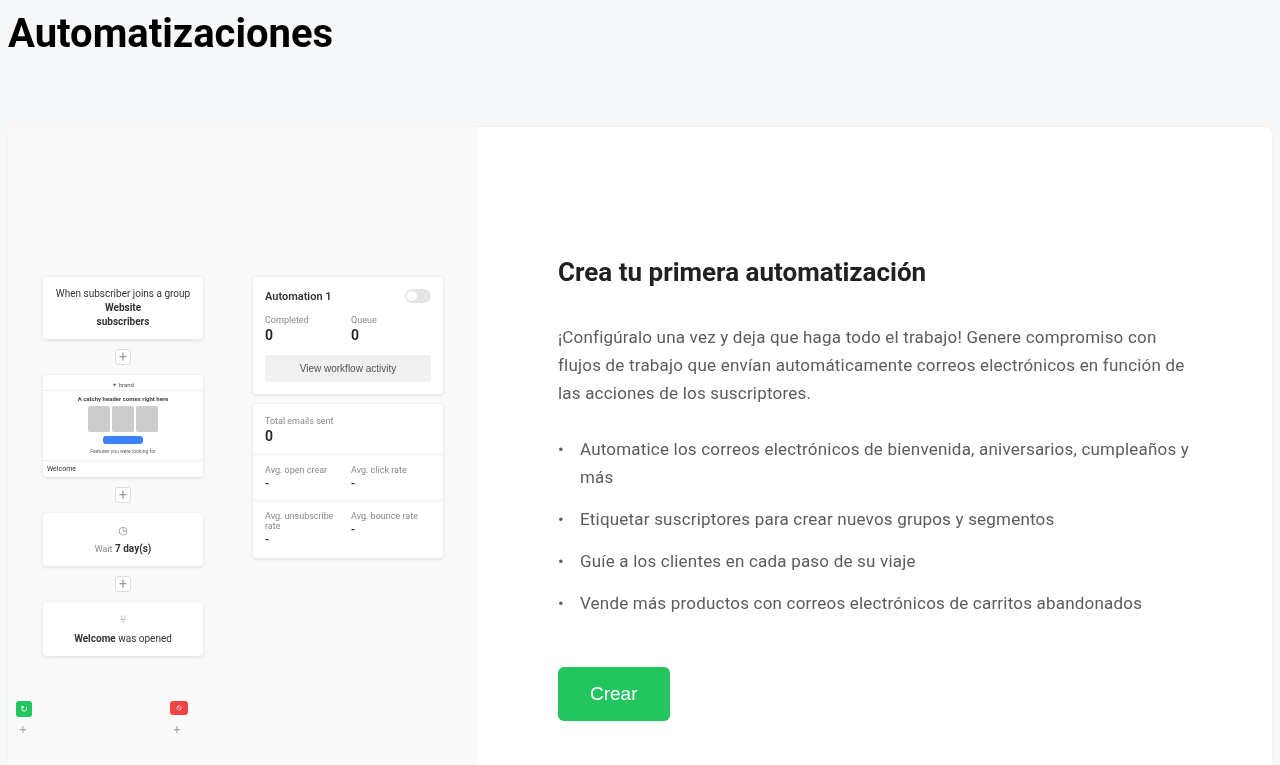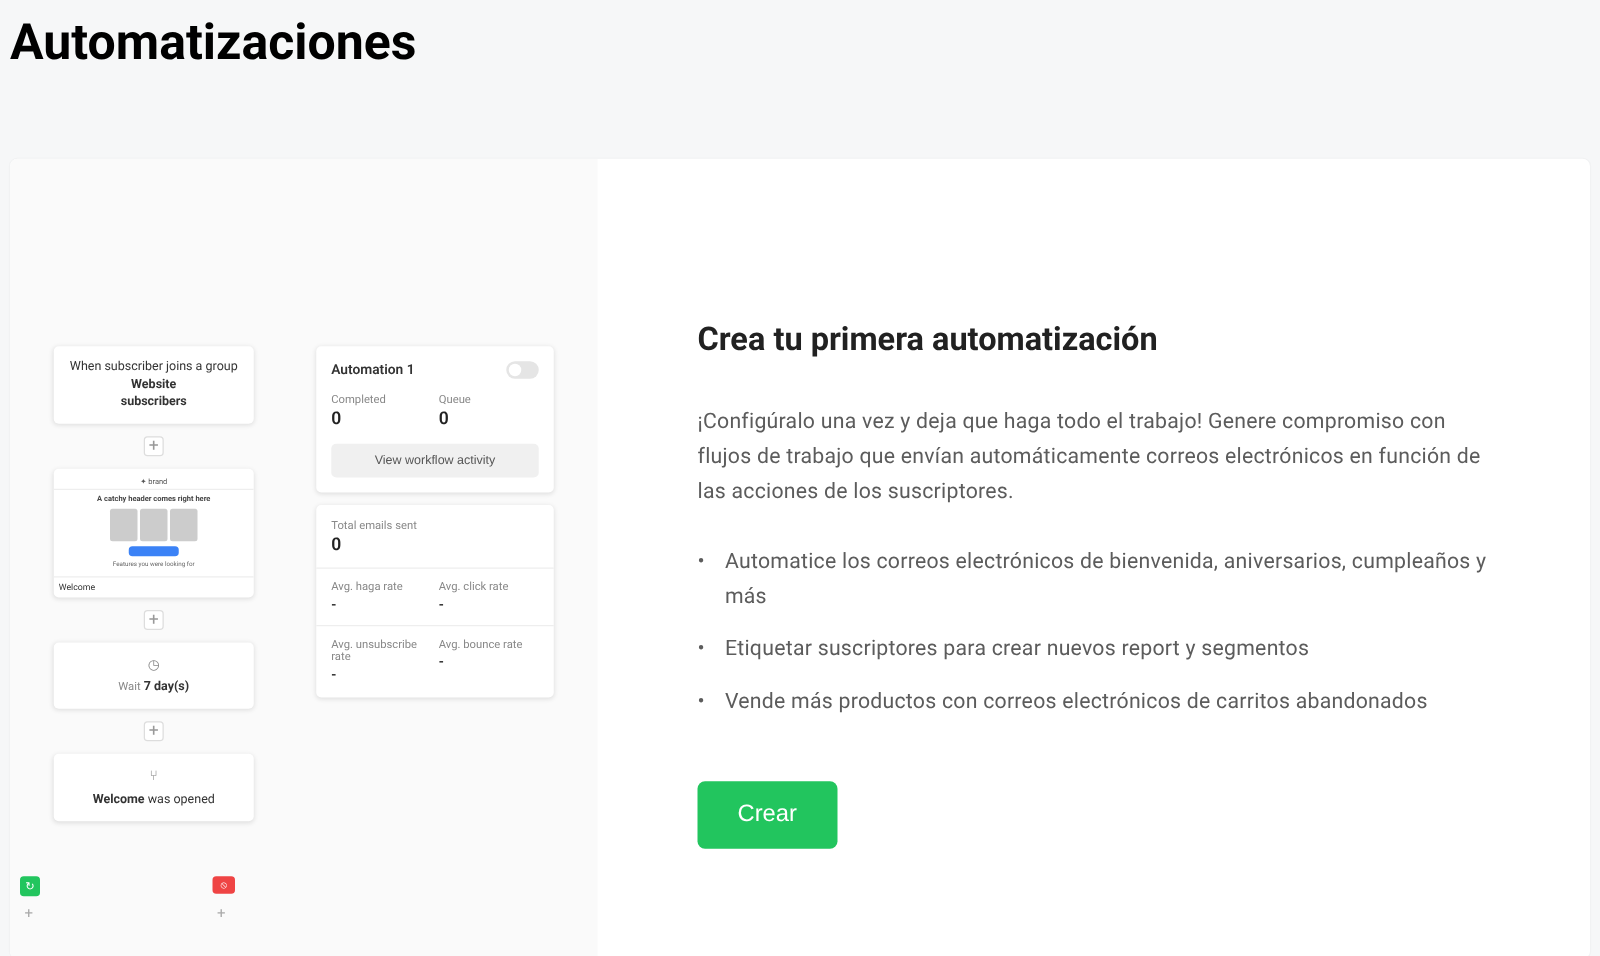--- a/index.html
+++ b/index.html
@@ -128,20 +128,21 @@
     }
     .stats-panel {
       background: #fff;
       border-radius: 4px;
       box-shadow: 0 1px 4px rgba(0,0,0,0.12);
       padding: 12px;
     }
     .stats-header {
       display: flex;
       justify-content: space-between;
+      align-items: center;
       margin-bottom: 12px;
     }
     .stats-title {
       font-size: 11px;
       font-weight: 600;
       color: #333;
     }
     .toggle-off {
       width: 26px;
       height: 14px;
@@ -352,21 +353,21 @@
         </div>
         <button class="stat-btn">View workflow activity</button>
       </div>
 
       <div class="stats-panel">
         <div class="stat-label">Total emails sent</div>
         <div class="stat-value">0</div>
         <div class="stat-divider"></div>
         <div class="stats-row">
           <div class="stat-item">
-            <div class="stat-label">Avg. haga rate</div>
+            <div class="stat-label">Avg. open crear</div>
             <div class="stat-value" style="font-size:11px;">-</div>
           </div>
           <div class="stat-item">
             <div class="stat-label">Avg. click rate</div>
             <div class="stat-value" style="font-size:11px;">-</div>
           </div>
         </div>
         <div class="stat-divider"></div>
         <div class="stats-row">
           <div class="stat-item">
@@ -392,21 +393,24 @@
   </div>
 
   <div class="card-right">
     <h2 class="section-title">Crea tu primera automatización</h2>
     <p class="section-desc">¡Configúralo una vez y deja que haga todo el trabajo! Genere compromiso con flujos de trabajo que envían automáticamente correos electrónicos en función de las acciones de los suscriptores.</p>
     <ul class="feature-list">
       <li>
           <span>Automatice los correos electrónicos de bienvenida, aniversarios, cumpleaños y más</span>
         </li>
       <li>
-          <span>Etiquetar suscriptores para crear nuevos report y segmentos</span>
+          <span>Etiquetar suscriptores para crear nuevos grupos y segmentos</span>
+        </li>
+      <li>
+          <span>Guíe a los clientes en cada paso de su viaje</span>
         </li>
       <li>
           <span>Vende más productos con correos electrónicos de carritos abandonados</span>
         </li>
     </ul>
     <button class="create-btn">Crear</button>
   </div>
 </div>
 
 </body></html>

